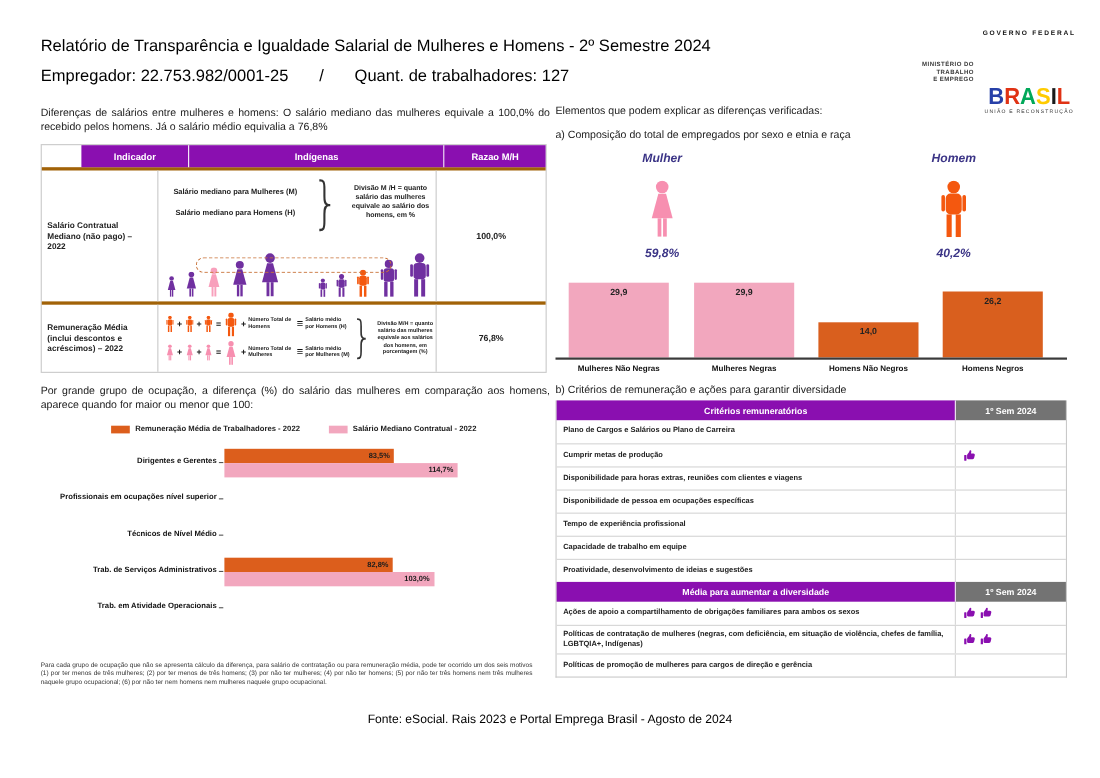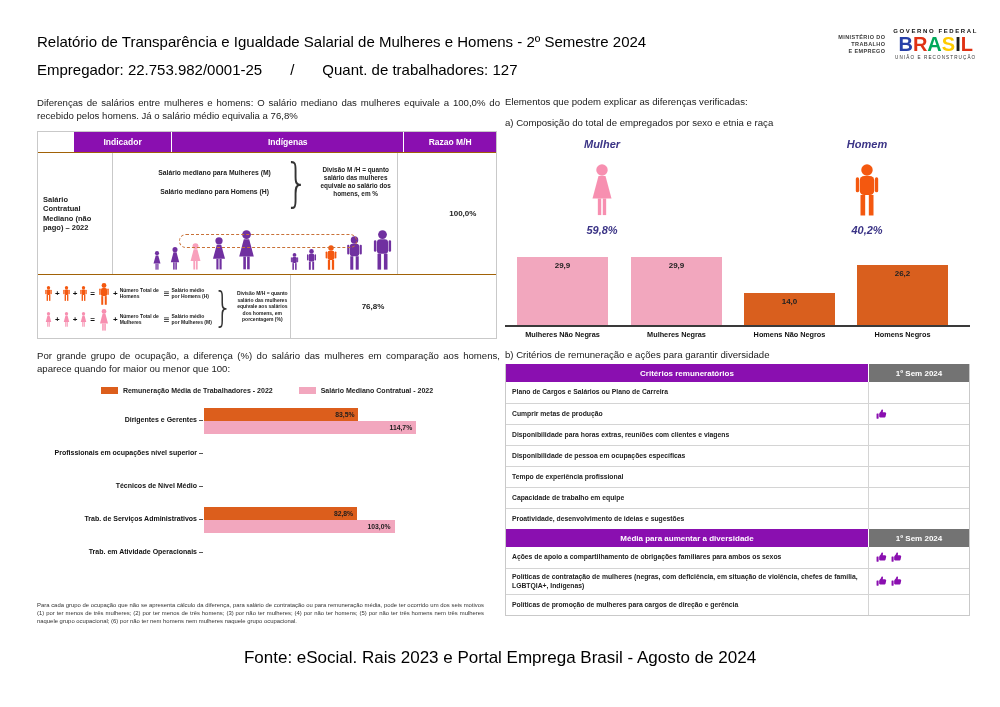--- a/index.html
+++ b/index.html
@@ -7,33 +7,33 @@
   body { font-family:"Liberation Sans", sans-serif; color:#111; }
   #page { position:relative; width:1000px; height:707px; background:#fff; overflow:hidden; }
 
   
   .title { position:absolute; left:37px; top:33px; font-size:15px; color:#000; }
   .employer-line { position:absolute; left:37px; top:61px; font-size:15px; color:#000; display:flex; gap:28px; }
   .logo-wrap { position:absolute; right:22px; top:28px; display:flex; align-items:center; gap:8px; }
   .ministry { text-align:right; font-size:5.5px; font-weight:bold; color:#3a3a3a; line-height:7px; letter-spacing:.4px; }
   .brasil-block { text-align:center; }
   .gov-federal { font-size:6px; font-weight:bold; letter-spacing:1.6px; color:#111; }
-  .brasil-word { font-size:20px; font-weight:900; letter-spacing:0; line-height:20px; }
+  .brasil-word { font-size:20px; font-weight:900; letter-spacing:0; line-height:20px;margin-top:44px; }
   .brasil-word span { display:inline-block; transform:scaleY(1.05); }
   .tagline { font-size:4.6px; letter-spacing:1.1px; color:#333; margin-top:1px; }
 
   
   .intro { position:absolute; left:37px; top:96px; width:463px; font-size:9.6px; line-height:13px; text-align:justify; color:#1a1a1a; }
 
   .ind-table { position:absolute; left:37px; top:131px; width:460px; border:1px solid #c9c9c9; background:#fff; }
   .ind-head { display:flex; height:20px;padding-left:36px; }
   .ind-head > div { background:#8a0fb0; color:#fff; font-weight:bold; font-size:8.5px; display:flex; align-items:center; justify-content:center; border-right:1.5px solid #fff; }
   .ind-head > div:last-child { border-right:none; }
   .col1 { width:107px; } .col2 { width:253px; } .col3 { width:100px; }
-  .ind-row { display:flex; border-top:1px solid #a16207;gap:32px; }
+  .ind-row { display:flex; border-top:3px solid #a16207; }
   .ind-row > div { border-right:1px solid #c9c9c9; }
   .ind-row > div:last-child { border-right:none; }
   .ind-cell-label { font-size:7.5px; font-weight:bold; color:#222; padding:6px 5px; display:flex; align-items:center; line-height:9.5px; }
   .ind-cell-ratio { font-size:8px; font-weight:bold; color:#222; display:flex; align-items:center; justify-content:center; }
   .row1 { height:122px; }
   .row2 { height:64px; }
 
   .def1 { position:relative; }
   .def1-top { display:flex; align-items:center; height:58px; }
   .def1-lines { width:150px; display:flex; flex-direction:column; gap:12px; }
@@ -90,21 +90,21 @@
   .b-title { position:absolute; left:505px; top:349px; width:465px; font-size:9.6px; color:#1a1a1a; }
   .crit-table { position:absolute; left:505px; top:364px; width:465px; border:1px solid #c9c9c9; border-top:none; }
   .crit-head { display:flex; height:18px; }
   .crit-head .h1 { flex:1; background:#8a0fb0; color:#fff; font-weight:bold; font-size:8px; display:flex; align-items:center; justify-content:center; border-right:1.5px solid #fff; }
   .crit-head .h2 { width:100px; background:#737373; color:#fff; font-weight:bold; font-size:8px; display:flex; align-items:center; justify-content:center; }
   .crit-row { display:flex; border-top:1px solid #d4d4d4; min-height:21px; }
   .crit-row:first-of-type { border-top:none; }
   .crit-label { flex:1; font-size:6.8px; font-weight:bold; color:#222; padding:4px 6px; line-height:8.6px; display:flex; align-items:center; border-right:1px solid #d4d4d4; }
   .crit-check { width:100px; display:flex; align-items:center; gap:4px; padding-left:7px; }
 
-  .footer { position:absolute; left:0; top:648px; width:1000px; text-align:center; font-size:17px; color:#000; }
+  .footer { position:absolute; left:0; top:648px; width:1000px; text-align:center; font-size:11px; color:#000; }
 </style>
 </head>
 <body>
 
 <div id="page">
 
   <div class="title">Relatório de Transparência e Igualdade Salarial de Mulheres e Homens - 2º Semestre 2024</div>
   <div class="employer-line">
     <span>Empregador: 22.753.982/0001-25</span>
     <span>/</span>
@@ -222,20 +222,21 @@
                   <rect x="13.4" y="23.8" width="3.6" height="15.8"></rect>
                 </svg>
               </div>
           </div>
         </div>
       </div>
       <div class="col3 ind-cell-ratio">100,0%</div>
     </div>
 
     <div class="ind-row row2">
+      <div class="col1 ind-cell-label">Remuneração Média (inclui descontos e acréscimos) – 2022</div>
       <div class="col2 def2">
         <div class="def2-forms">
           <div class="formula-row" id="formula-men">
               <svg width="9" height="15" viewBox="0 0 24 40" fill="#f4580f" xmlns="http://www.w3.org/2000/svg">
                 <circle cx="12" cy="4.6" r="4.4"></circle>
                 <rect x="6.4" y="9.2" width="11.2" height="14.6" rx="3.4"></rect>
                 <rect x="3.4" y="10.2" width="2.5" height="11.5" rx="1.2"></rect>
                 <rect x="18.1" y="10.2" width="2.5" height="11.5" rx="1.2"></rect>
                 <rect x="7" y="23.8" width="3.6" height="15.8"></rect>
                 <rect x="13.4" y="23.8" width="3.6" height="15.8"></rect>

